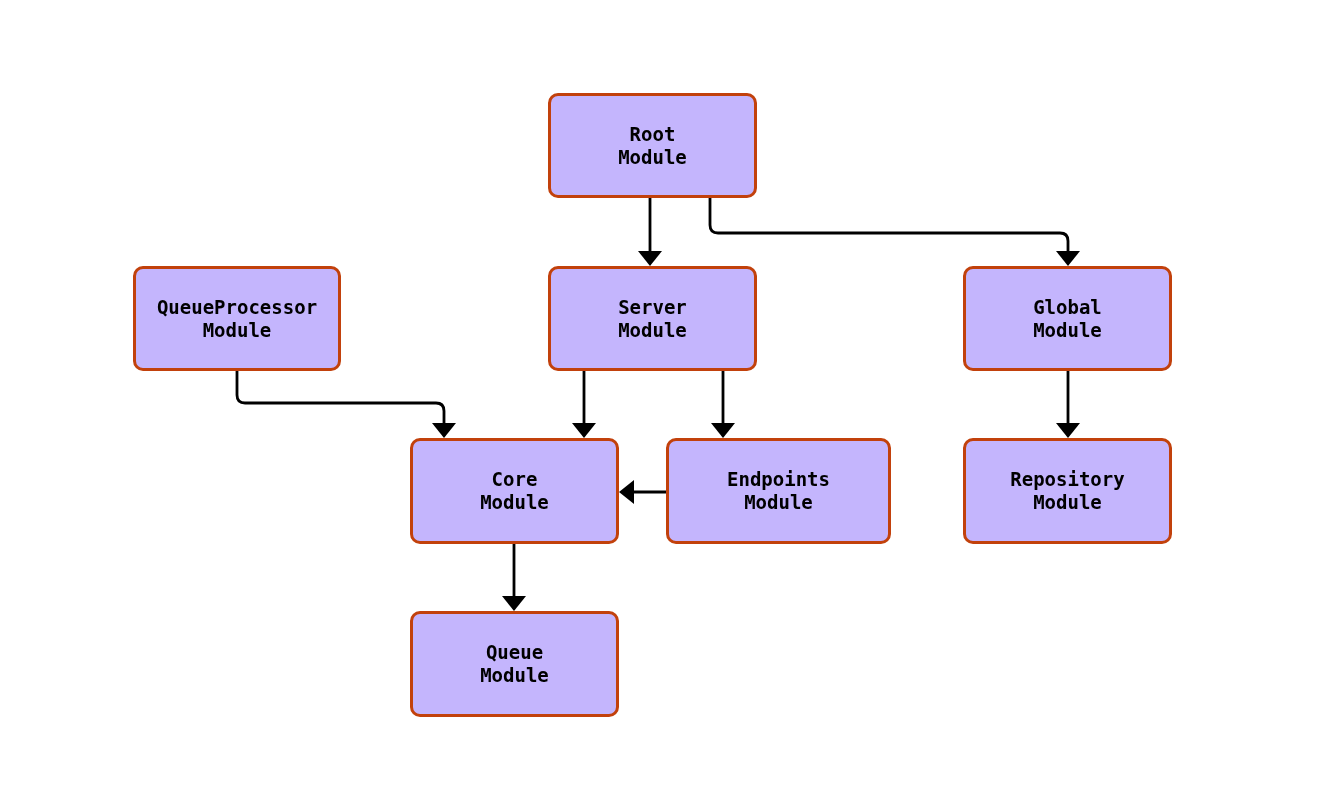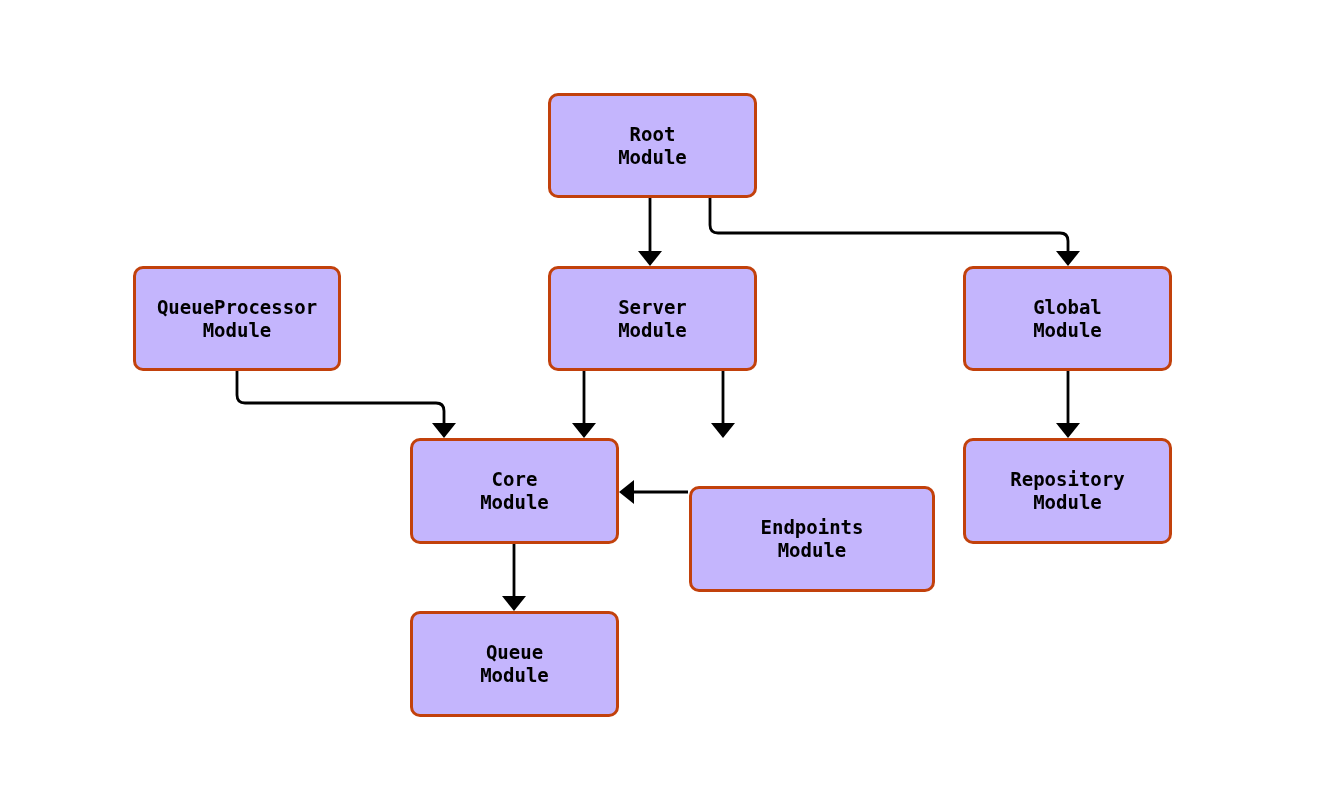--- a/index.html
+++ b/index.html
@@ -115,21 +115,21 @@
   <div class="node" style="left:963px; top:266px; width:209px; height:105px;text-align:right;">
     <span>Global</span>
     <span>Module</span>
   </div>
 
   <div class="node" style="left:410px; top:438px; width:209px; height:106px;">
     <span>Core</span>
     <span>Module</span>
   </div>
 
-  <div class="node" style="left:689px; top:438px; width:246px; height:106px;margin-top:48px;">
+  <div class="node" style="left:666px; top:438px; width:225px; height:106px;">
     <span>Endpoints</span>
     <span>Module</span>
   </div>
 
   <div class="node" style="left:963px; top:438px; width:209px; height:106px;">
     <span>Repository</span>
     <span>Module</span>
   </div>
 
   <div class="node" style="left:410px; top:611px; width:209px; height:106px;">

